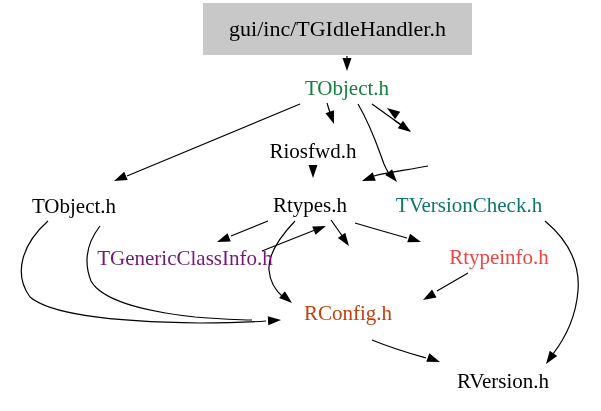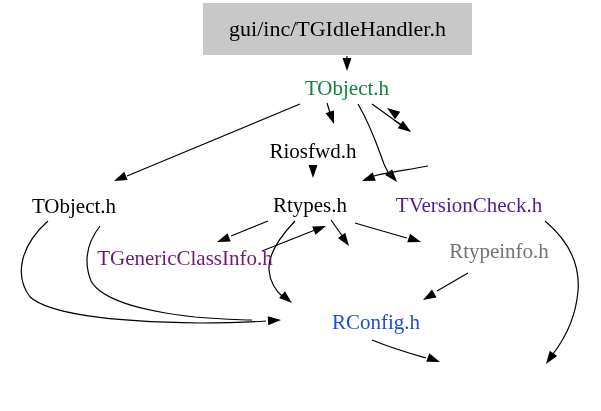--- a/index.html
+++ b/index.html
@@ -68,17 +68,18 @@
       <path d="M372,340 C394,349 412,354 426,358" class="edge-path" stroke="#000000"></path>
       <polygon points="0,0 -13,-4.5 -13,4.5" class="edge-head" fill="#000000" transform="translate(440,362) rotate(20)"></polygon>
       <path d="M545,221 C570,242 580,266 578,291 C576,315 566,337 553,354" class="edge-path" stroke="#000000"></path>
       <polygon points="0,0 -13,-4.5 -13,4.5" class="edge-head" fill="#000000" transform="translate(546,364) rotate(125)"></polygon>
     </svg>
 <div class="node rootbox" style="left: 203px; top: 3px; width: 269px; height: 52px; background: rgb(200, 200, 200); color: rgb(0, 0, 0);">gui/inc/TGIdleHandler.h</div>
     <div class="node" style="left: 347px; top: 88px; color: #15803d;">TObject.h</div>
     <div class="node" style="left: 313px; top: 151px; color: rgb(0, 0, 0);">Riosfwd.h</div>
     <div class="node" style="left: 74px; top: 206px; color: rgb(0, 0, 0);">TObject.h</div>
     <div class="node" style="left: 310px; top: 205px; color: rgb(0, 0, 0);">Rtypes.h</div>
-    <div class="node" style="left: 469px; top: 205px; color: #4c1d95;">TVersionCheck.h</div>
+    <div class="node" style="left: 469px; top: 205px; color: #0f766e;">TVersionCheck.h</div>
     <div class="node" style="left: 185px; top: 258px; color: #701a75;">TGenericClassInfo.h</div>
-    <div class="node" style="left: 499px; top: 251px; color: #737373;">Rtypeinfo.h</div>
-    <div class="node" style="left: 348px; top: 322px; color: #1d4ed8; margin-left: 28px;">RConfig.h</div>
+    <div class="node" style="left: 499px; top: 257px; color: #ef4444;">Rtypeinfo.h</div>
+    <div class="node" style="left: 348px; top: 313px; color: #c2410c;">RConfig.h</div>
+    <div class="node" style="left: 503px; top: 381px; color: rgb(0, 0, 0);">RVersion.h</div>
   </div>
 
 </body></html>

